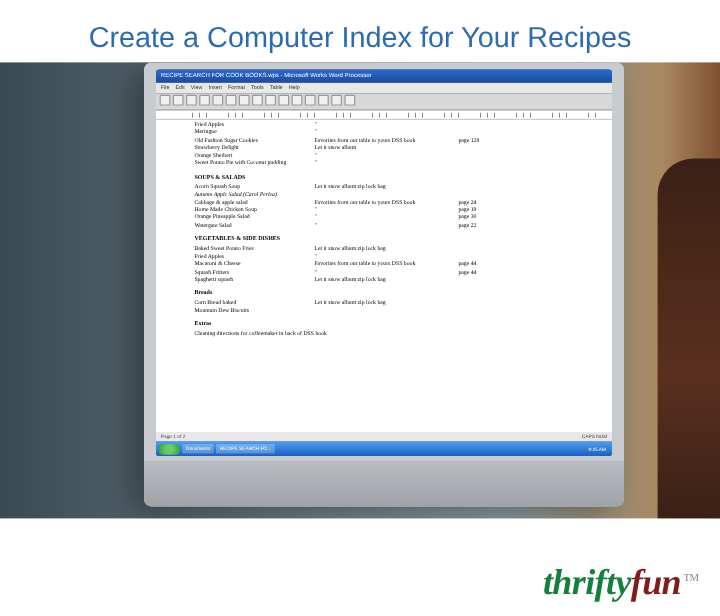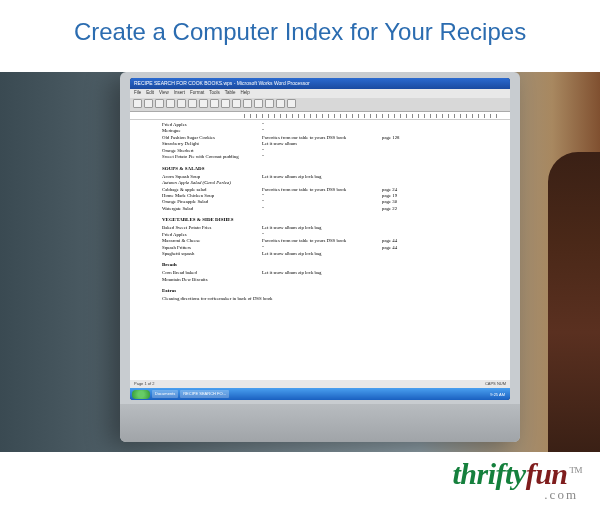--- a/index.html
+++ b/index.html
@@ -9,21 +9,21 @@
     background: #ffffff;
     font-family: Arial, sans-serif;
     overflow: hidden;
     position: relative;
   }
   .page-title {
     text-align: center;
     color: #2b6cb0;
     font-size: 24px;
     font-weight: 400;
-    padding: 18px 0 26px;
+    padding: 18px 0 6px;
   }
   .photo-frame {
     width: 600px;
     height: 380px;
     background: linear-gradient(to right, #3a4a52 0%, #4a5a62 15%, #6a7a82 40%, #8a9aa2 70%, #a88860 92%, #805030 100%);
     position: relative;
     overflow: hidden;
   }
   
   .right-object {
@@ -361,14 +361,13 @@
         <div class="tray">9:25 AM</div>
       </div>
 
     </div>
     <div class="monitor-bezel-bottom"></div>
   </div>
 </div>
 
 <div class="logo-area">
   <span class="logo-thrifty">thrifty</span><span class="logo-fun">fun</span><span class="logo-tm">TM</span>
-  <span class="logo-com">.com</span>
 </div>
 
 </body></html>

